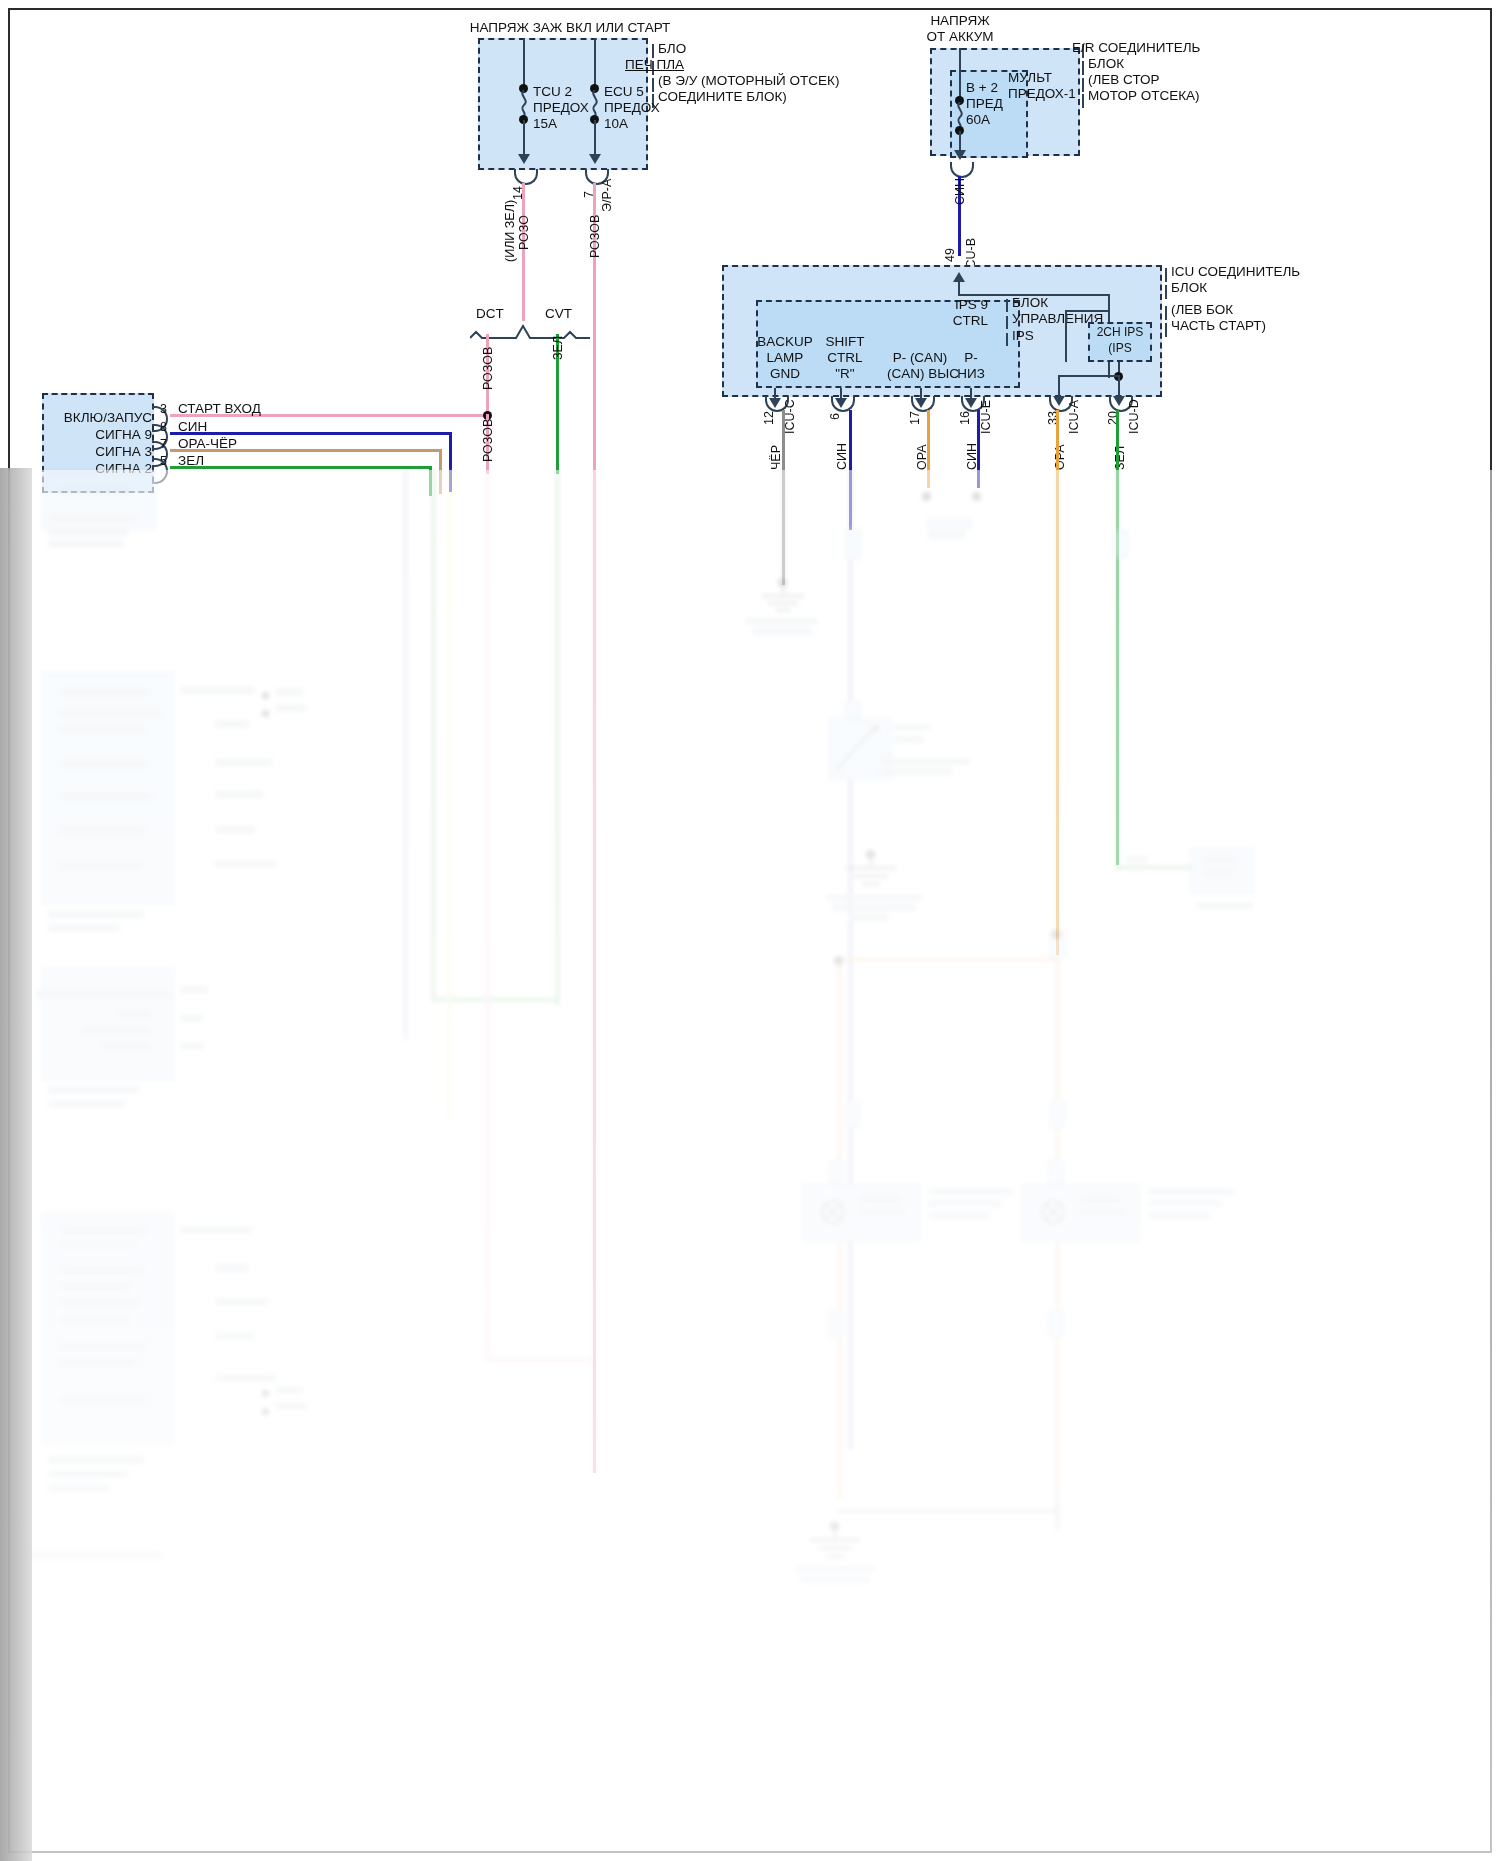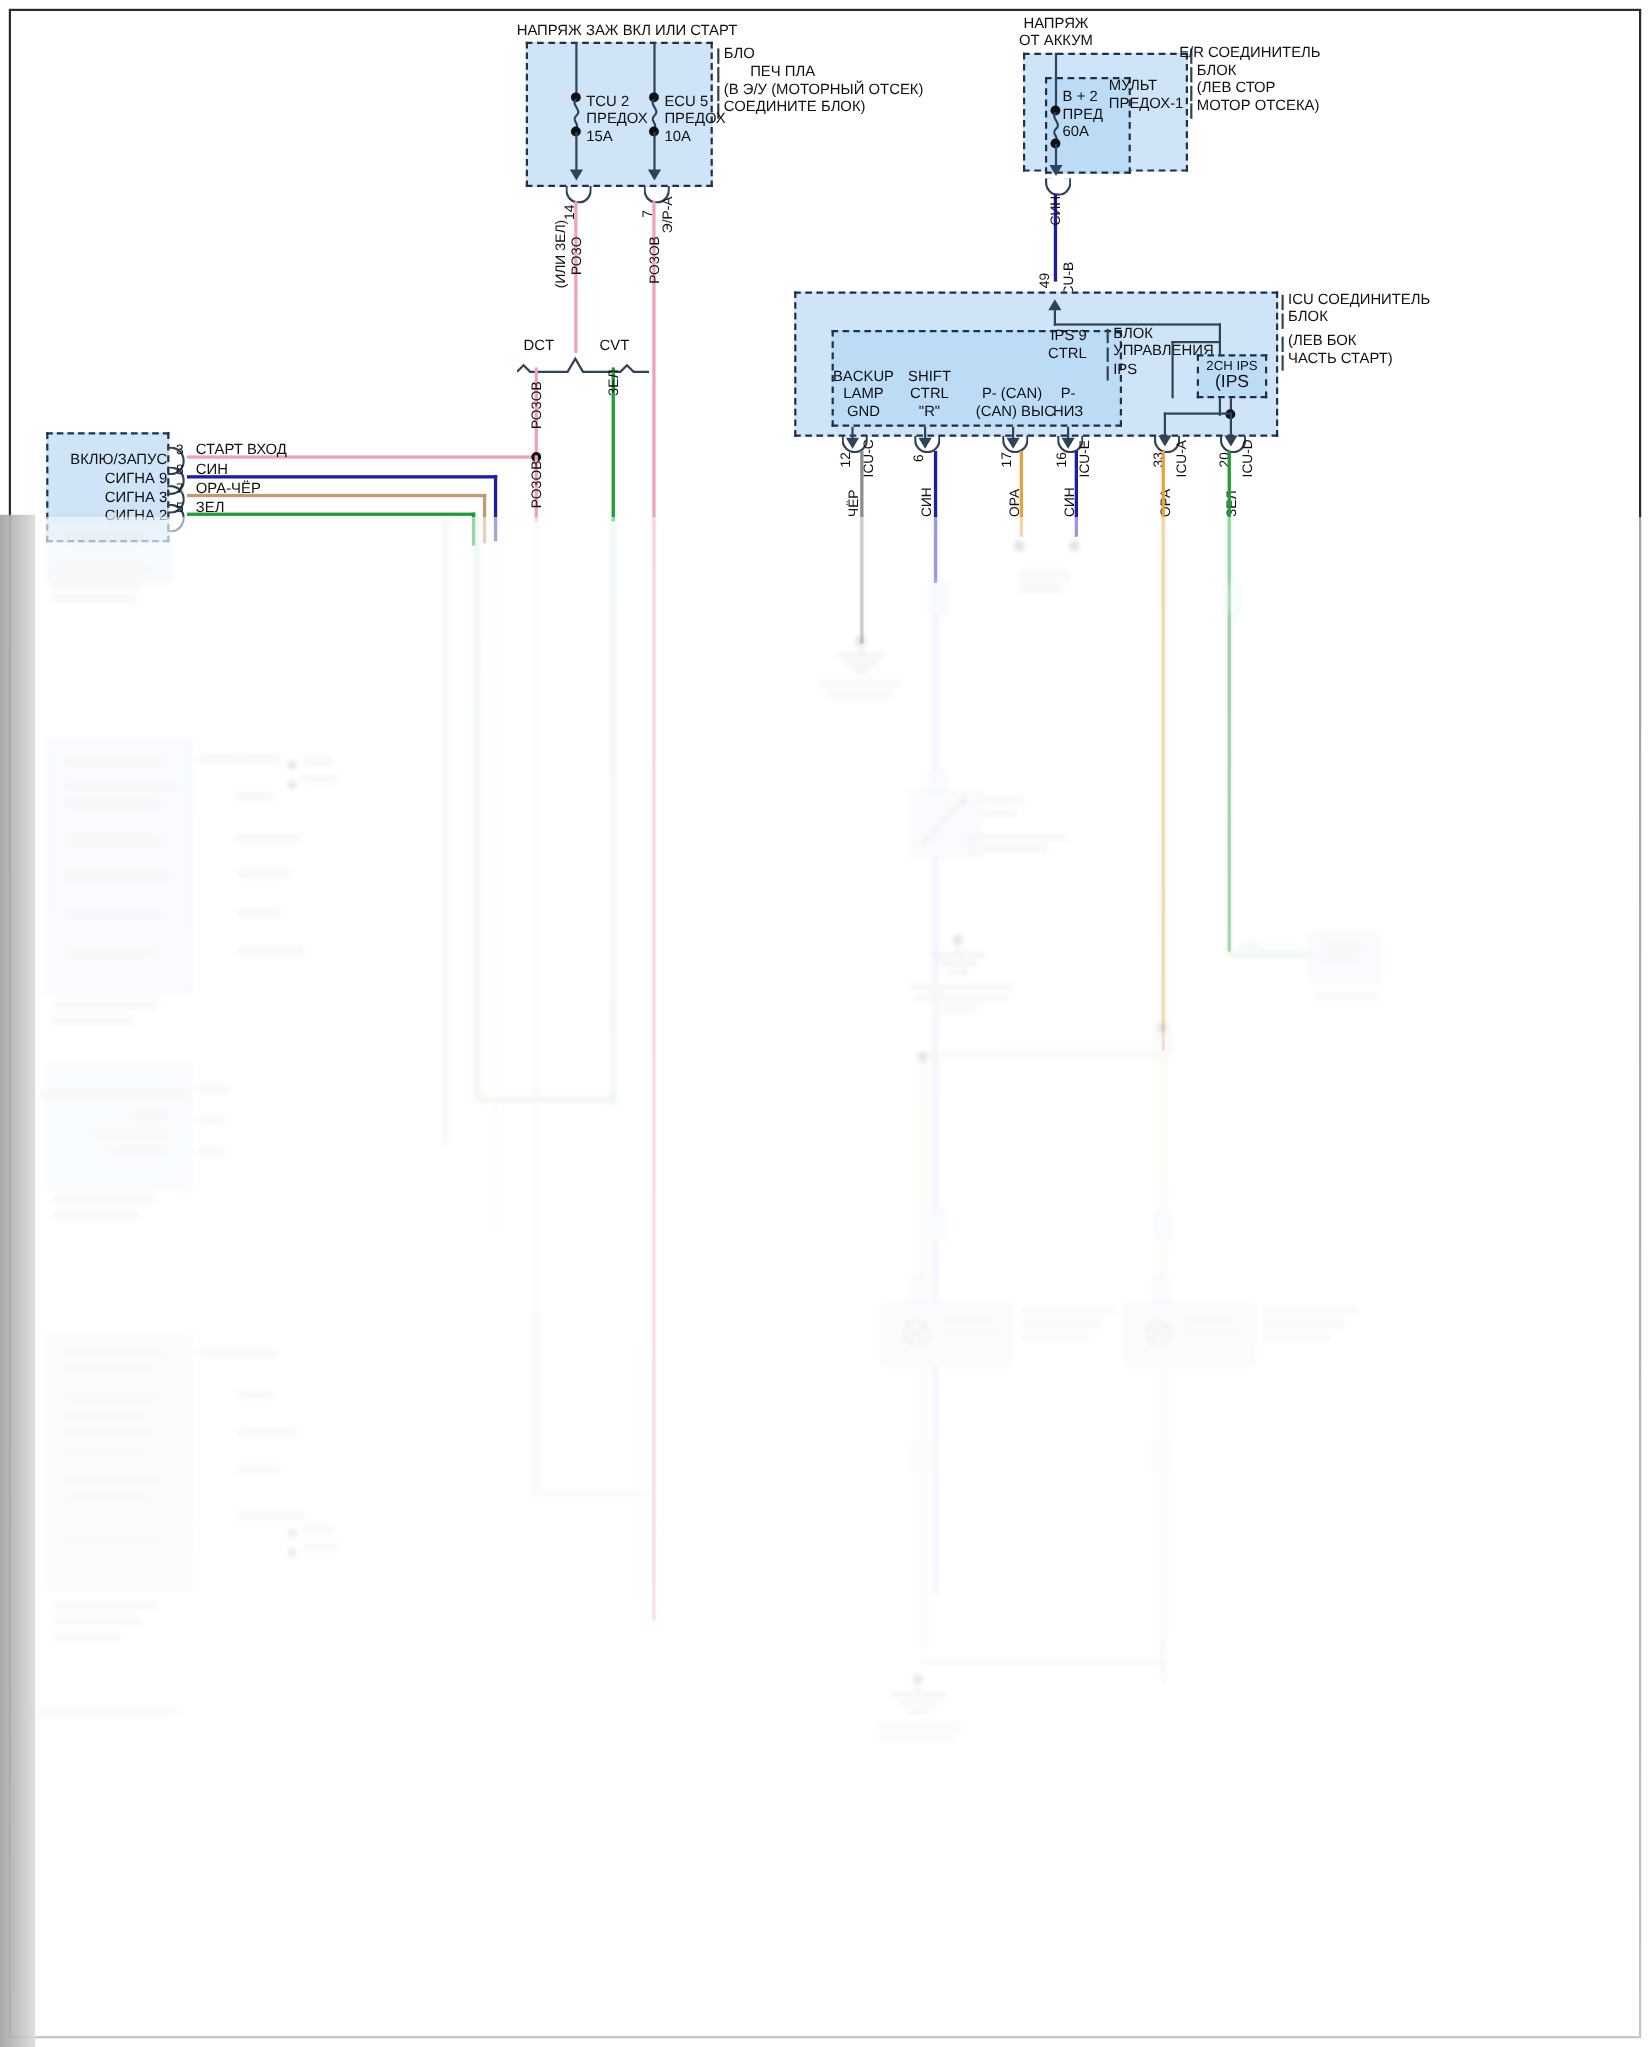--- a/index.html
+++ b/index.html
@@ -67,21 +67,21 @@
 
   <div id="frame"></div>
 
   <div class="t c" style="left:400px;top:20px;width:340px;">НАПРЯЖ ЗАЖ ВКЛ ИЛИ СТАРТ</div>
 
   <div class="blk dashbox" style="left:478px;top:38px;width:170px;height:132px;"></div>
 
   <div class="ln" style="left:652px;top:44px;width:2px;height:14px;"></div>
   <div class="t" style="left:658px;top:41px;">БЛО</div>
   <div class="ln" style="left:652px;top:61px;width:2px;height:14px;"></div>
-  <div class="t" style="left:682px;top:57px;">ПЕЧ ПЛА</div>
+  <div class="t" style="left:625px;top:57px;text-decoration:underline;">ПЕЧ ПЛА</div>
   <div class="ln" style="left:652px;top:78px;width:2px;height:14px;"></div>
   <div class="t" style="left:658px;top:73px;">(В Э/У (МОТОРНЫЙ ОТСЕК)</div>
   <div class="ln" style="left:652px;top:94px;width:2px;height:14px;"></div>
   <div class="t" style="left:658px;top:89px;">СОЕДИНИТЕ БЛОК)</div>
 
   <div class="ln" style="left:523px;top:38px;width:2px;height:50px;"></div>
   <div class="dot" style="left:519px;top:84px;"></div>
   <svg class="fuse" style="left:517px;top:90px;" viewBox="0 0 14 26">
     <path d="M7 0 C 1 5, 13 10, 7 15 C 2 20, 10 22, 7 26" fill="none" stroke="#2e4258" stroke-width="2"></path>
   </svg>
@@ -186,21 +186,21 @@
 
   <div class="ln" style="left:1006px;top:299px;width:2px;height:13px;"></div>
   <div class="t" style="left:1012px;top:295px;">БЛОК</div>
   <div class="ln" style="left:1006px;top:316px;width:2px;height:13px;"></div>
   <div class="t" style="left:1012px;top:311px;">УПРАВЛЕНИЯ</div>
   <div class="ln" style="left:1006px;top:333px;width:2px;height:13px;"></div>
   <div class="t" style="left:1012px;top:328px;">IPS</div>
 
   <div class="blk dashbox inner" style="left:1088px;top:322px;width:64px;height:40px;"></div>
   <div class="t c" style="left:1086px;top:324px;width:68px;font-size:12px;">2CH IPS</div>
-  <div class="t c" style="left:1086px;top:340px;width:68px;font-size:16px;">(IPS</div>
+  <div class="t c" style="left:1086px;top:340px;width:68px;font-size:12px;">(IPS</div>
 
   <div class="ln" style="left:1065px;top:310px;width:2px;height:52px;"></div>
   <div class="ln" style="left:1065px;top:310px;width:44px;height:2px;"></div>
 
   <div class="ln" style="left:1118px;top:362px;width:2px;height:14px;"></div>
   <div class="dot" style="left:1114px;top:372px;"></div>
   <div class="ln" style="left:1058px;top:375px;width:62px;height:2px;"></div>
   <div class="ln" style="left:1058px;top:375px;width:2px;height:26px;"></div>
   <div class="arrow" style="left:1053px;top:396px;"></div>
   <div class="ln" style="left:1118px;top:375px;width:2px;height:26px;"></div>

